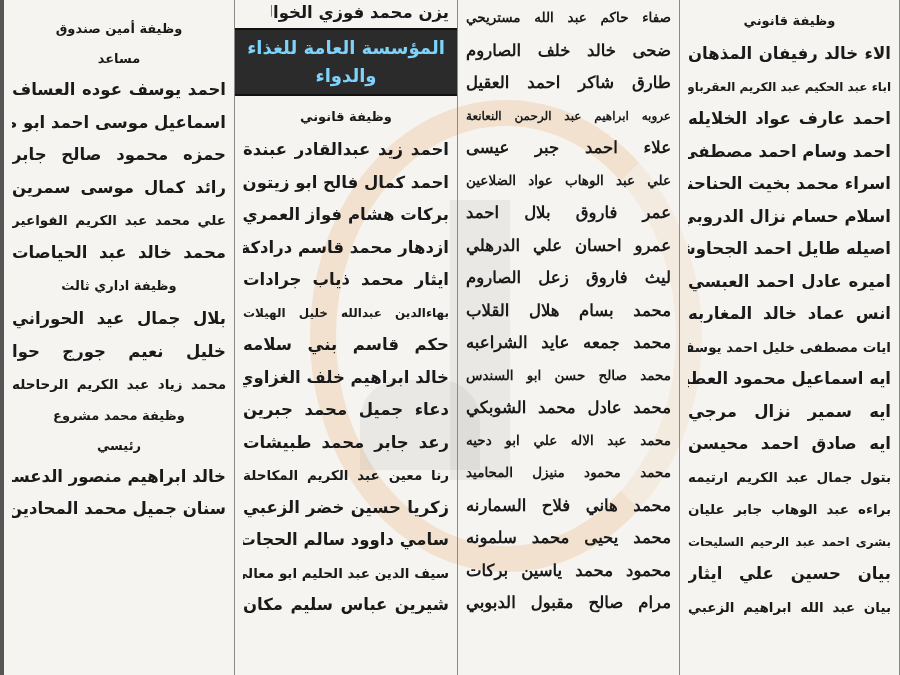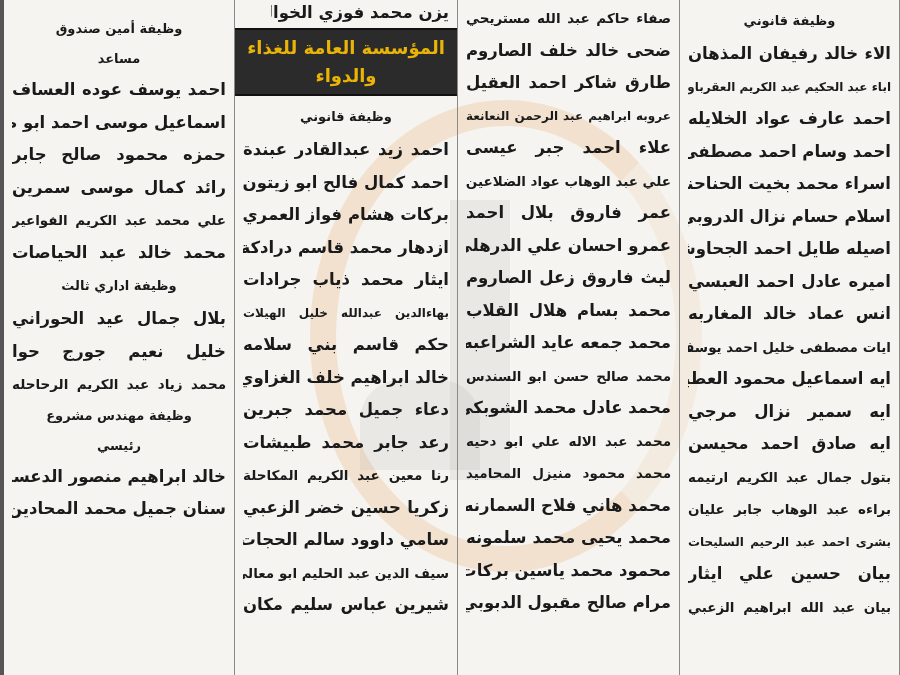--- a/index.html
+++ b/index.html
@@ -52,21 +52,21 @@
     }
     .col {
       box-sizing: border-box;
       height: 675px;
       border-left: 1px solid #8a8a8a;
       padding: 0 8px;
       direction: rtl;
       overflow: hidden;
     }
     .col-1 { width: 221px; border-left: 1px solid #8a8a8a; border-right: 1px solid #8a8a8a; padding-top: 4px; }
-    .col-2 { width: 222px; padding-top: 2px; }
+    .col-2 { width: 222px; padding-top: 2px; font-family: Liberation Serif, serif; }
     .col-3 { width: 223px; padding-top: 0px; }
     .col-4 { width: 234px; padding-top: 0px; border-left: 4px solid #555; margin-left: 0; }
     .job-title {
       font-weight: bold;
       font-size: 13px;
       text-align: center;
       line-height: 34px;
       margin: 0;
     }
     .name {
@@ -79,21 +79,21 @@
       overflow: hidden;
     }
     .name.small {
       font-size: 12px;
     }
     .name.smaller {
       font-size: 13.5px;
     }
     .org-box {
       background: #2b2b2b;
-      color: #eab308;
+      color: #7dd3fc;
       margin: 2px -8px 4px -8px;
       padding: 4px 6px;
       text-align: center;
       font-weight: bold;
       font-size: 18px;
       line-height: 28px;
       border-top: 2px solid #111;
       border-bottom: 2px solid #111;
     }
     .partial-top {
@@ -193,20 +193,20 @@
       <div class="name">احمد يوسف عوده العساف</div>
       <div class="name">اسماعيل موسى احمد ابو طه</div>
       <div class="name">حمزه محمود صالح جابر</div>
       <div class="name">رائد كمال موسى سمرين</div>
       <div class="name smaller">علي محمد عبد الكريم الفواعير</div>
       <div class="name">محمد خالد عبد الحياصات</div>
       <div class="job-title">وظيفة اداري ثالث</div>
       <div class="name">بلال جمال عيد الحوراني</div>
       <div class="name">خليل نعيم جورج حوا</div>
       <div class="name smaller">محمد زياد عبد الكريم الرحاحله</div>
-      <div class="job-title" style="line-height:30px;">وظيفة مهندس مشروع</div>
+      <div class="job-title" style="line-height:30px;">وظيفة محمد مشروع</div>
       <div class="job-title" style="line-height:30px;">رئيسي</div>
       <div class="name">خالد ابراهيم منصور الدعسان</div>
       <div class="name">سنان جميل محمد المحادين</div>
     </div>
 
   </div>
 </div>
 
 </body></html>

